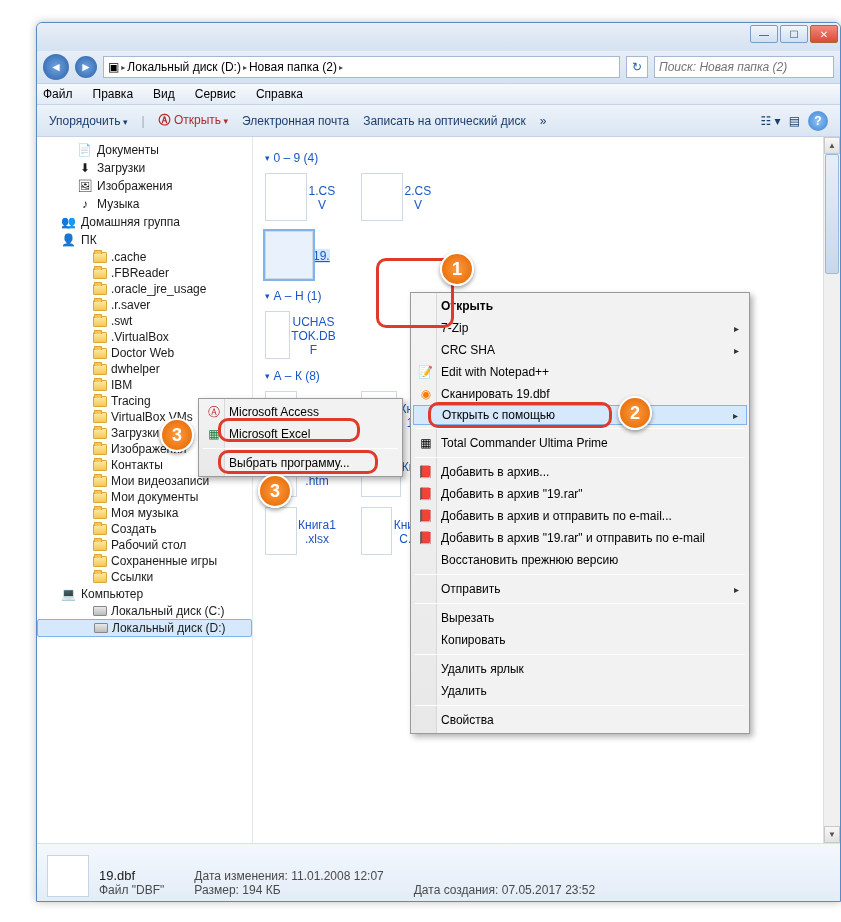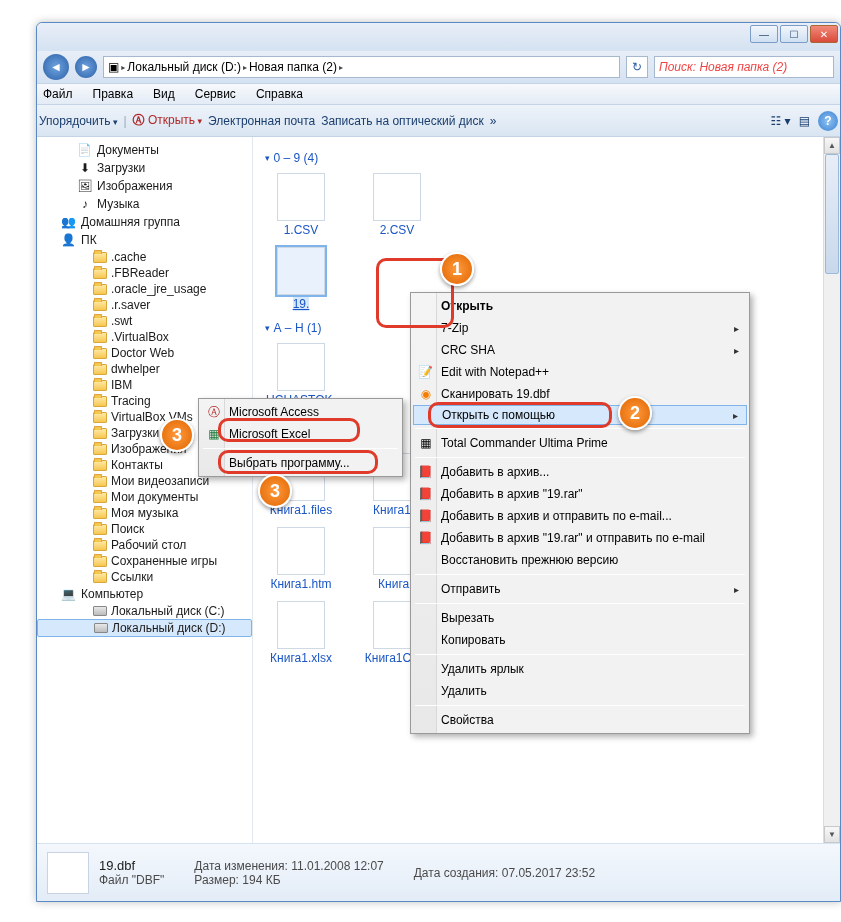--- a/index.html
+++ b/index.html
@@ -8,48 +8,48 @@
 .titlebar { height: 28px; background: linear-gradient(#e8eef7,#d5e2f2); display: flex; justify-content: flex-end; border-radius: 6px 6px 0 0; }
 .tbtn { width: 28px; height: 18px; margin: 2px 2px 0 0; border: 1px solid #7a9cc6; background: linear-gradient(#f2f6fb,#cfe0f2); border-radius: 2px; display: flex; align-items: center; justify-content: center; font-size: 10px; color: #2a4a72; }
 .tbtn.close { background: linear-gradient(#f28a7a,#d94a3a); color:#fff; border-color:#a63; }
 .addr { height: 32px; background: linear-gradient(#e8eef7,#d5e2f2); display: flex; align-items: center; padding: 0 6px; gap:6px; }
 .navbtn { width: 26px; height: 26px; border-radius: 50%; background: radial-gradient(#6fa3e0,#2a5fa6); display:flex; align-items:center; justify-content:center; color:#fff; font-size:12px; }
 .navbtn.fwd { width:22px; height:22px; }
 .path { flex:1; height:22px; background:#fff; border:1px solid #a6b8cd; display:flex; align-items:center; padding:0 4px; gap:2px; }
 .path .seg { display:flex; align-items:center; gap:2px; }
 .path .tri { font-size:8px; color:#444; }
 .refresh { width:22px; height:22px; border:1px solid #a6b8cd; background:#fff; display:flex; align-items:center; justify-content:center; color:#2a5fa6; }
-.search { width:180px; height:22px; border:1px solid #a6b8cd; background:#fff; color:#ef4444; font-style:italic; padding:0 4px; display:flex; align-items:center; }
+.search { width:180px; height:22px; border:1px solid #a6b8cd; background:#fff; color:#737373; font-style:italic; padding:0 4px; display:flex; align-items:center; }
 .menubar { height:22px; background:linear-gradient(#f7f9fc,#e3ebf5); display:flex; align-items:center; padding:0 6px; gap:20px; border-top:1px solid #c4d3e5; border-bottom:1px solid #c4d3e5; }
-.toolbar { height:32px; background:linear-gradient(#eef3fa,#d9e5f2); display:flex; align-items:center; padding:0 2px; gap:6px; border-bottom:1px solid #c4d3e5; color:#1a3e6e;justify-content:center; }
+.toolbar { height:32px; background:linear-gradient(#eef3fa,#d9e5f2); display:flex; align-items:center; padding:0 12px; gap:14px; border-bottom:1px solid #c4d3e5; color:#1a3e6e;justify-content:center; }
 .toolbar .sep { color:#9ab; }
 .toolbar .drop::after { content:" ▾"; font-size:9px; }
 .toolbar .open { color:#b02a2a; }
 .content { display:flex; height:calc(100% - 28px - 32px - 22px - 32px - 58px); }
 .tree { width:216px; border-right:1px solid #e2e8f0; overflow:hidden; padding:4px 0; }
 .tree-item { display:flex; align-items:center; gap:4px; padding:1px 0 1px 40px; white-space:nowrap; color:#1a1a1a; }
 .tree-item.l1 { padding-left:56px; }
 .tree-item.sel { background:#d6e8fb; border:1px solid #7fb4ea; border-radius:2px; }
 .ico { width:16px; height:16px; display:inline-flex; align-items:center; justify-content:center; font-size:12px; }
 .folder-icon { background:linear-gradient(#ffe9a6,#f5c752); border:1px solid #d9a838; border-radius:1px; width:14px; height:11px; position:relative; }
 .folder-icon::before { content:""; position:absolute; top:-3px; left:0; width:6px; height:3px; background:#f5c752; border:1px solid #d9a838; border-bottom:none; border-radius:1px 1px 0 0;}
 .drive-icon { width:14px; height:10px; background:linear-gradient(#e8e8e8,#bcbcbc); border:1px solid #888; border-radius:1px; }
 .files { flex:1; overflow:hidden; position:relative; padding:8px 12px; }
 .grp-hdr { color:#1a56c4; margin:6px 0 8px; display:flex; align-items:center; gap:4px; }
 .grp-hdr .tw { font-size:9px; }
 .grid { display:flex; flex-wrap:wrap; gap:22px 24px; margin-bottom:10px; }
-.file { width:72px; display:flex; flex-direction:column; align-items:center; text-align:center; color:#1a56c4; }
+.file { width:72px; display:flex; flex-direction:row; align-items:center; text-align:center; color:#1a56c4; }
 .file .thumb { width:48px; height:48px; background:#fff; border:1px solid #cfd9e6; position:relative; }
 .file.sel .thumb { outline:2px solid #7fb4ea; background:#e8f1fc; }
 .file .lbl { margin-top:2px; word-break:break-word; }
 .file.sel .lbl { text-decoration:underline; background:#d6e8fb; }
 .scrollbar { position:absolute; right:0; top:0; width:17px; height:100%; background:#f0f0f0; border-left:1px solid #ddd; }
 .sb-btn { height:17px; background:linear-gradient(#f7f7f7,#e2e2e2); border:1px solid #c8c8c8; display:flex; align-items:center; justify-content:center; font-size:8px; color:#555; }
 .sb-thumb { position:absolute; top:17px; left:1px; right:1px; height:120px; background:linear-gradient(#e8eef7,#c8d8ec); border:1px solid #9cb8d8; border-radius:2px; }
-.status { height:58px; border-top:1px solid #d5e2f2; background:linear-gradient(#f4f8fd,#e3ecf7); display:flex; align-items:center; padding:4px 10px; gap:10px; }
+.status { height:58px; border-top:1px solid #d5e2f2; background:linear-gradient(#f4f8fd,#e3ecf7); display:flex; align-items:flex-end; padding:4px 10px; gap:10px; }
 .status .big { width:42px; height:42px; background:#fff; border:1px solid #c8d4e4; }
 .status .meta { color:#4a4a4a; }
 .status .meta .name { font-size:13px; color:#1a1a1a; }
 .ctxmenu { position:absolute; background:#f2f2f2; border:1px solid #9a9a9a; box-shadow:3px 3px 6px rgba(0,0,0,.3); padding:2px; z-index:200; }
 .ctxmenu .row { display:flex; align-items:center; height:22px; padding:0 30px 0 28px; position:relative; white-space:nowrap; }
 .ctxmenu .row.sep { height:1px; padding:0; margin:3px 2px; background:#d4d4d4; border-bottom:1px solid #fff; }
 .ctxmenu .row .iconslot { position:absolute; left:4px; width:18px; height:18px; display:flex; align-items:center; justify-content:center; }
 .ctxmenu .row.arrow::after { content:"▸"; position:absolute; right:8px; font-size:10px; color:#333; }
 .ctxmenu .row.hl { background:#d6e8fb; border:1px solid #7fb4ea; border-radius:0; height:20px; }
 .ctxmenu .gutter { position:absolute; left:0; top:0; bottom:0; width:26px; background:linear-gradient(#f4f4f4,#e8e8e8); border-right:1px solid #d8d8d8; }
@@ -202,21 +202,21 @@
           <div class="tree-item l1">
             <span class="folder-icon"></span>
             <span>Мои документы</span>
           </div>
           <div class="tree-item l1">
             <span class="folder-icon"></span>
             <span>Моя музыка</span>
           </div>
           <div class="tree-item l1">
             <span class="folder-icon"></span>
-            <span>Поиск</span>
+            <span>Создать</span>
           </div>
           <div class="tree-item l1">
             <span class="folder-icon"></span>
             <span>Рабочий стол</span>
           </div>
           <div class="tree-item l1">
             <span class="folder-icon"></span>
             <span>Сохраненные игры</span>
           </div>
           <div class="tree-item l1">

